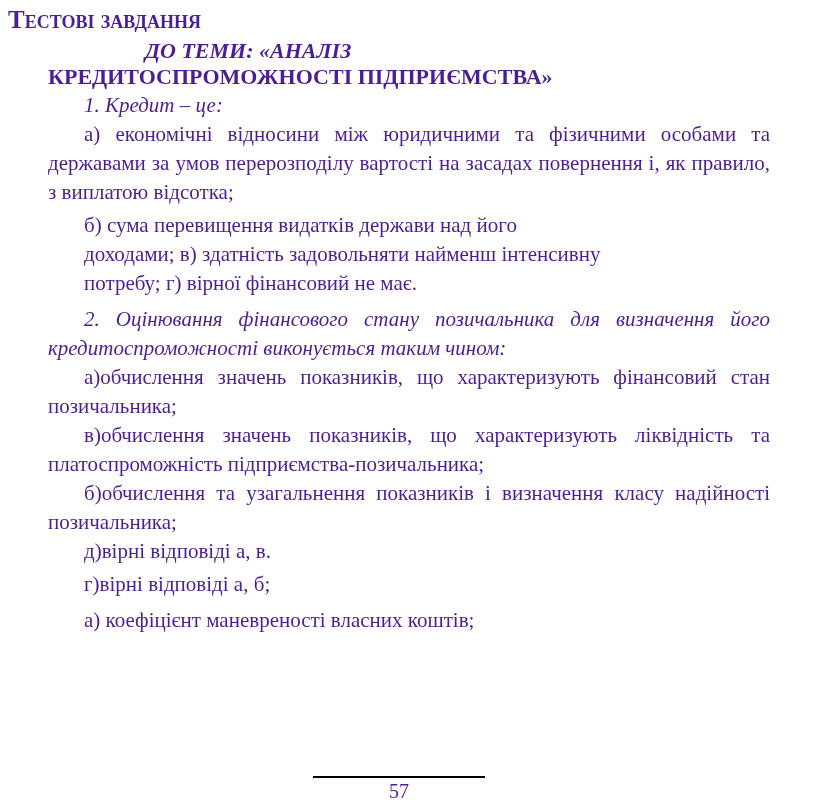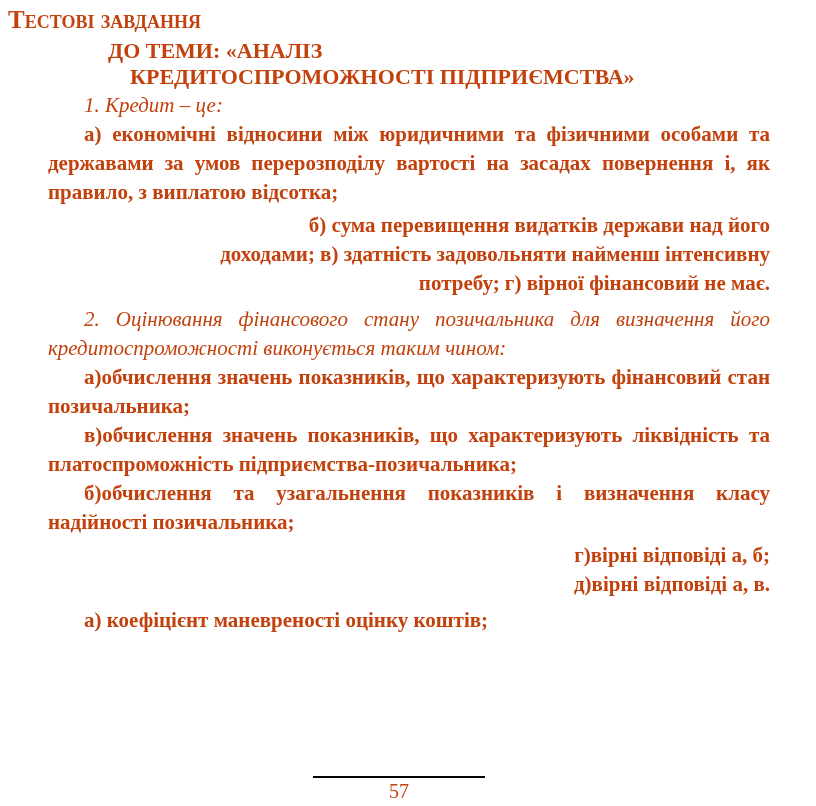--- a/index.html
+++ b/index.html
@@ -6,55 +6,54 @@
   html, body { background: #ffffff; }
   body {
     width: 816px;
     height: 806px;
     overflow: hidden;
   }
   .page {
     width: 816px;
     height: 806px;
     background: #ffffff;
-    color: #c2410c;
+    color: #4c1d95;
     font-family: "Liberation Serif", "DejaVu Serif", serif;
     font-size: 21px;
     line-height: 1.38;
     position: relative;
     padding: 6px 46px 0 48px;
   }
   .doc-title {
     font-weight: bold;
     font-size: 25px;
     font-variant: small-caps;
     line-height: 1.1;
     margin-left: -40px;
   }
   .subtitle {
     font-weight: bold;
     font-size: 22px;
     line-height: 1.22;
   }
-  .subtitle.line1 { margin-left: 60px; margin-top: 4px; }
-  .subtitle.line2 { margin-left: 82px; }
+  .subtitle.line1 { margin-left: 97px; margin-top: 4px; font-style: italic; }
+  .subtitle.line2 { }
   .question-1 { }
   .question-2 { margin-top: 7px; }
   .question-3 { margin-top: 7px; }
   .prompt {
     font-style: italic;
     text-indent: 36px;
     text-align: justify;
   }
   .answer {
     text-indent: 36px;
-    font-weight: bold;
   }
   .justify { text-align: justify; }
-  .bold { font-weight: bold; text-align: right; }
+  .bold { font-weight: normal; }
   .gap-before { margin-top: 4px; }
   .footer {
     position: absolute;
     bottom: 4px;
     left: 0;
     right: 18px;
     text-align: center;
   }
   .footer-rule {
     width: 172px;
@@ -82,26 +81,26 @@
     <p class="answer bold gap-before">б) сума перевищення видатків держави над його</p>
     <p class="answer bold">доходами; в) здатність задовольняти найменш інтенсивну</p>
     <p class="answer bold">потребу; г) вірної фінансовий не має.</p>
   </section>
 
   <section class="question question-2">
     <p class="prompt">2. Оцінювання фінансового стану позичальника для визначення його кредитоспроможності виконується таким чином:</p>
     <p class="answer justify">а)обчислення значень показників, що характеризують фінансовий стан позичальника;</p>
     <p class="answer justify">в)обчислення значень показників, що характеризують ліквідність та платоспроможність підприємства-позичальника;</p>
     <p class="answer justify">б)обчислення та узагальнення показників і визначення класу надійності позичальника;</p>
+    <p class="answer bold">д)вірні відповіді а, в.</p>
     <p class="answer bold gap-before">г)вірні відповіді а, б;</p>
-    <p class="answer bold">д)вірні відповіді а, в.</p>
   </section>
 
   <section class="question question-3">
-    <p class="answer">а) коефіцієнт маневреності оцінку коштів;</p>
+    <p class="answer">а) коефіцієнт маневреності власних коштів;</p>
   </section>
 
   <footer class="footer">
     <div class="footer-rule"></div>
     <div class="page-number">57</div>
   </footer>
 
 </main>
 
 </body></html>

